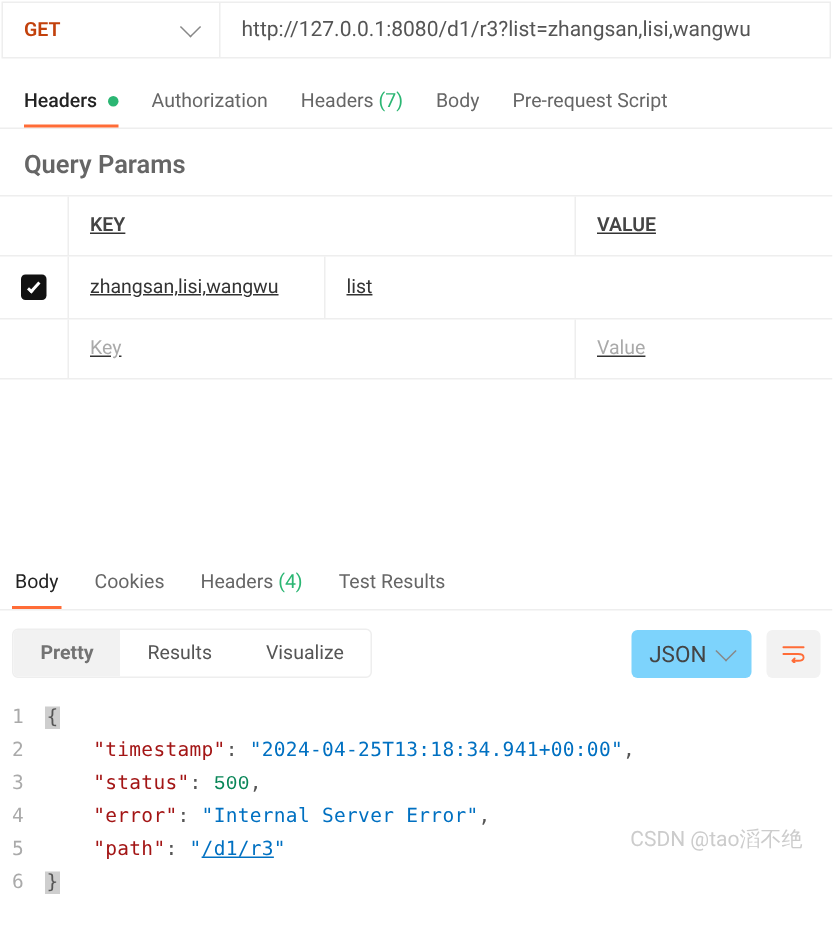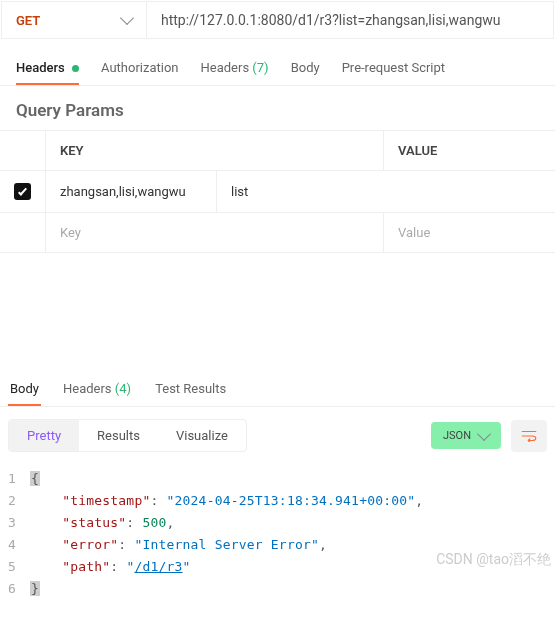--- a/index.html
+++ b/index.html
@@ -29,21 +29,21 @@
   }
   .tab { padding-bottom: 8px; cursor: pointer; white-space: nowrap; }
   .tab.active { color: #222; font-weight: 500; border-bottom: 2px solid #ff6c37; }
   .dot-green { display:inline-block; width:7px; height:7px; background:#2bb673; border-radius:50%; margin-left:4px; vertical-align:middle; }
   .count-green { color: #2bb673; }
   .count-green2 { color: #2bb673; }
 
   .section-title { padding: 14px 16px 10px 16px; color: #666; font-weight: 600; font-size: 17px; }
 
   .qp-table { border-top: 1px solid #eee; border-bottom: 1px solid #eee; }
-  .qp-row { display:flex; border-bottom:1px solid #eee; }
+  .qp-row { display:flex; border-bottom:1px solid #eee;text-decoration:underline; }
   .qp-row:last-child { border-bottom:none; }
   .qp-cell { padding: 12px 10px; border-right:1px solid #eee; }
   .qp-cell:last-child { border-right:none; }
   .cell-check { width: 46px; display:flex; align-items:center; justify-content:center; }
   .cell-key { width: 338px; padding-left:14px; display:flex; align-items:center; }
   .cell-val { flex:1; padding-left:14px; display:flex; align-items:center; }
   .qp-header .cell-key, .qp-header .cell-val { font-weight:600; color:#444; }
   .placeholder { color: #aaa; }
 
   .checkbox {
@@ -55,46 +55,46 @@
   .resp-tabs {
     display:flex; gap:20px; padding: 0 8px; margin-top: 120px;
     border-bottom:1px solid #eee; color:#666; font-size:13px;
   }
   .resp-tab { padding: 8px 2px; cursor:pointer; }
   .resp-tab.active { color:#222; border-bottom:2px solid #ff6c37; }
 
   .body-controls { display:flex; align-items:center; padding:12px 8px 12px 8px; gap:0; }
   .view-seg { display:inline-flex; border:1px solid #eee; background:#fff; border-radius:4px; overflow:hidden; }
   .seg-btn { padding:8px 18px; color:#555; cursor:pointer; }
-  .seg-btn.active { background:#f2f2f2; font-weight:400; color:#8b5cf6; }
+  .seg-btn.active { background:#f2f2f2; font-weight:700; color:#737373; }
   .spacer { flex:1; }
   .fmt-select {
     display:flex; align-items:center; gap:8px;
-    background:#86efac; color:#444; padding:7px 12px; border-radius:4px; font-size:11px;
+    background:#7dd3fc; color:#444; padding:7px 12px; border-radius:4px; font-size:15px;
   }
   .icon-btn {
     margin-left:10px; display:flex; align-items:center; justify-content:center;
     width:36px; height:32px; background:#f2f2f2; border-radius:4px;
   }
   .wrap-icon {
     width:16px; height:12px; display:block;
   }
 
   .code-area { display:flex; font-family: Consolas, Menlo, monospace; font-size:13px; padding: 4px 8px 10px 8px; line-height: 22px; letter-spacing: 0.2px; }
   .gutter { text-align:right; color:#aaa; padding-right:14px; user-select:none; }
   .code { white-space: pre; }
   .punc { color:#555; }
   .key-tok { color:#a31515; }
   .str-tok { color:#0070c1; }
-  .num-tok { color:#098658; }
+  .num-tok { color:#098658;font-family:Liberation Mono, monospace; }
   .link-tok { color:#0070c1; text-decoration: underline; }
   .cursor-caret { background:rgba(60,60,60,.25); padding:0 1px; }
 
   .watermark {
-    position:fixed; right:4px; bottom:60px; color:#ccc; font-size:14px; pointer-events:none;
+    position:fixed; right:20px; bottom:60px; color:#ccc; font-size:14px; pointer-events:none;
   }
 </style>
 </head>
 <body>
 
 <div class="req-row">
   <div class="method-select">
     <span>GET</span>
     <span class="chevron-down"></span>
   </div>
@@ -136,20 +136,21 @@
   </div>
   <div class="qp-row">
     <div class="qp-cell cell-check"></div>
     <div class="qp-cell cell-key placeholder">Key</div>
     <div class="qp-cell cell-val placeholder">Value</div>
   </div>
 </div>
 
 <div class="resp-tabs">
   <div class="resp-tab active">Body</div>
+  <div class="resp-tab">Cookies</div>
   <div class="resp-tab">
     <span>Headers</span>
     <span class="count-green2">(4)</span>
   </div>
   <div class="resp-tab">Test Results</div>
 </div>
 
 <div class="body-controls">
   <div class="view-seg">
     <div class="seg-btn active">Pretty</div>

